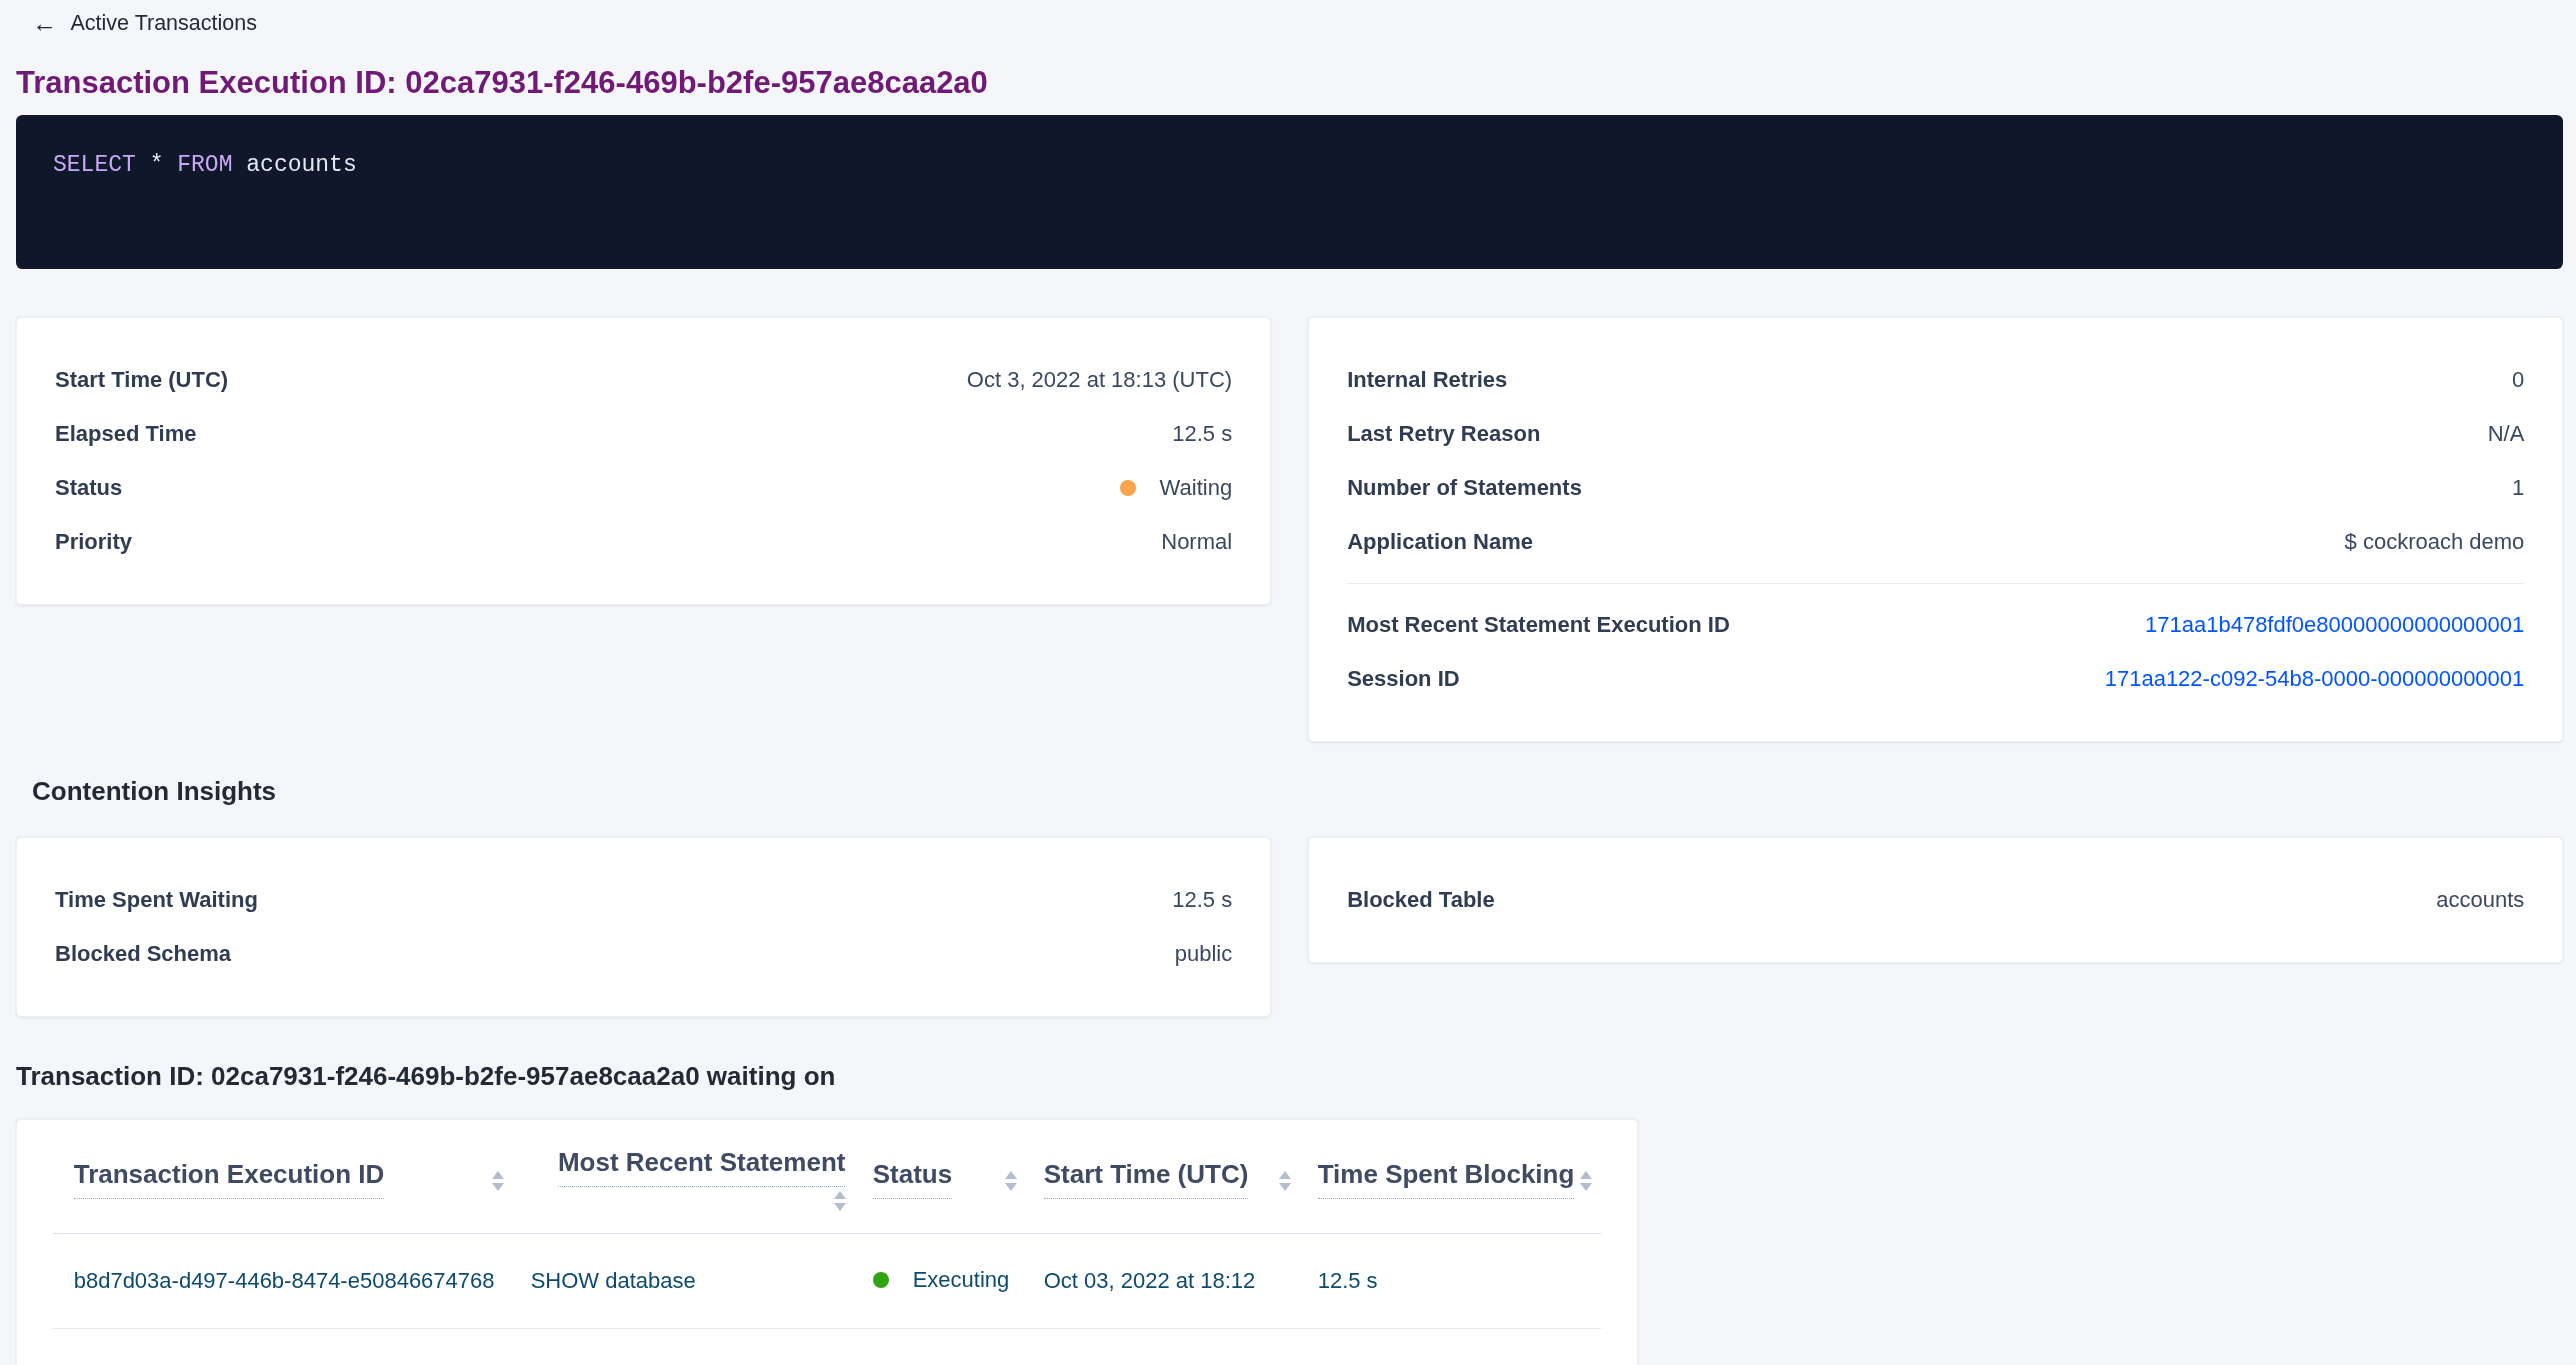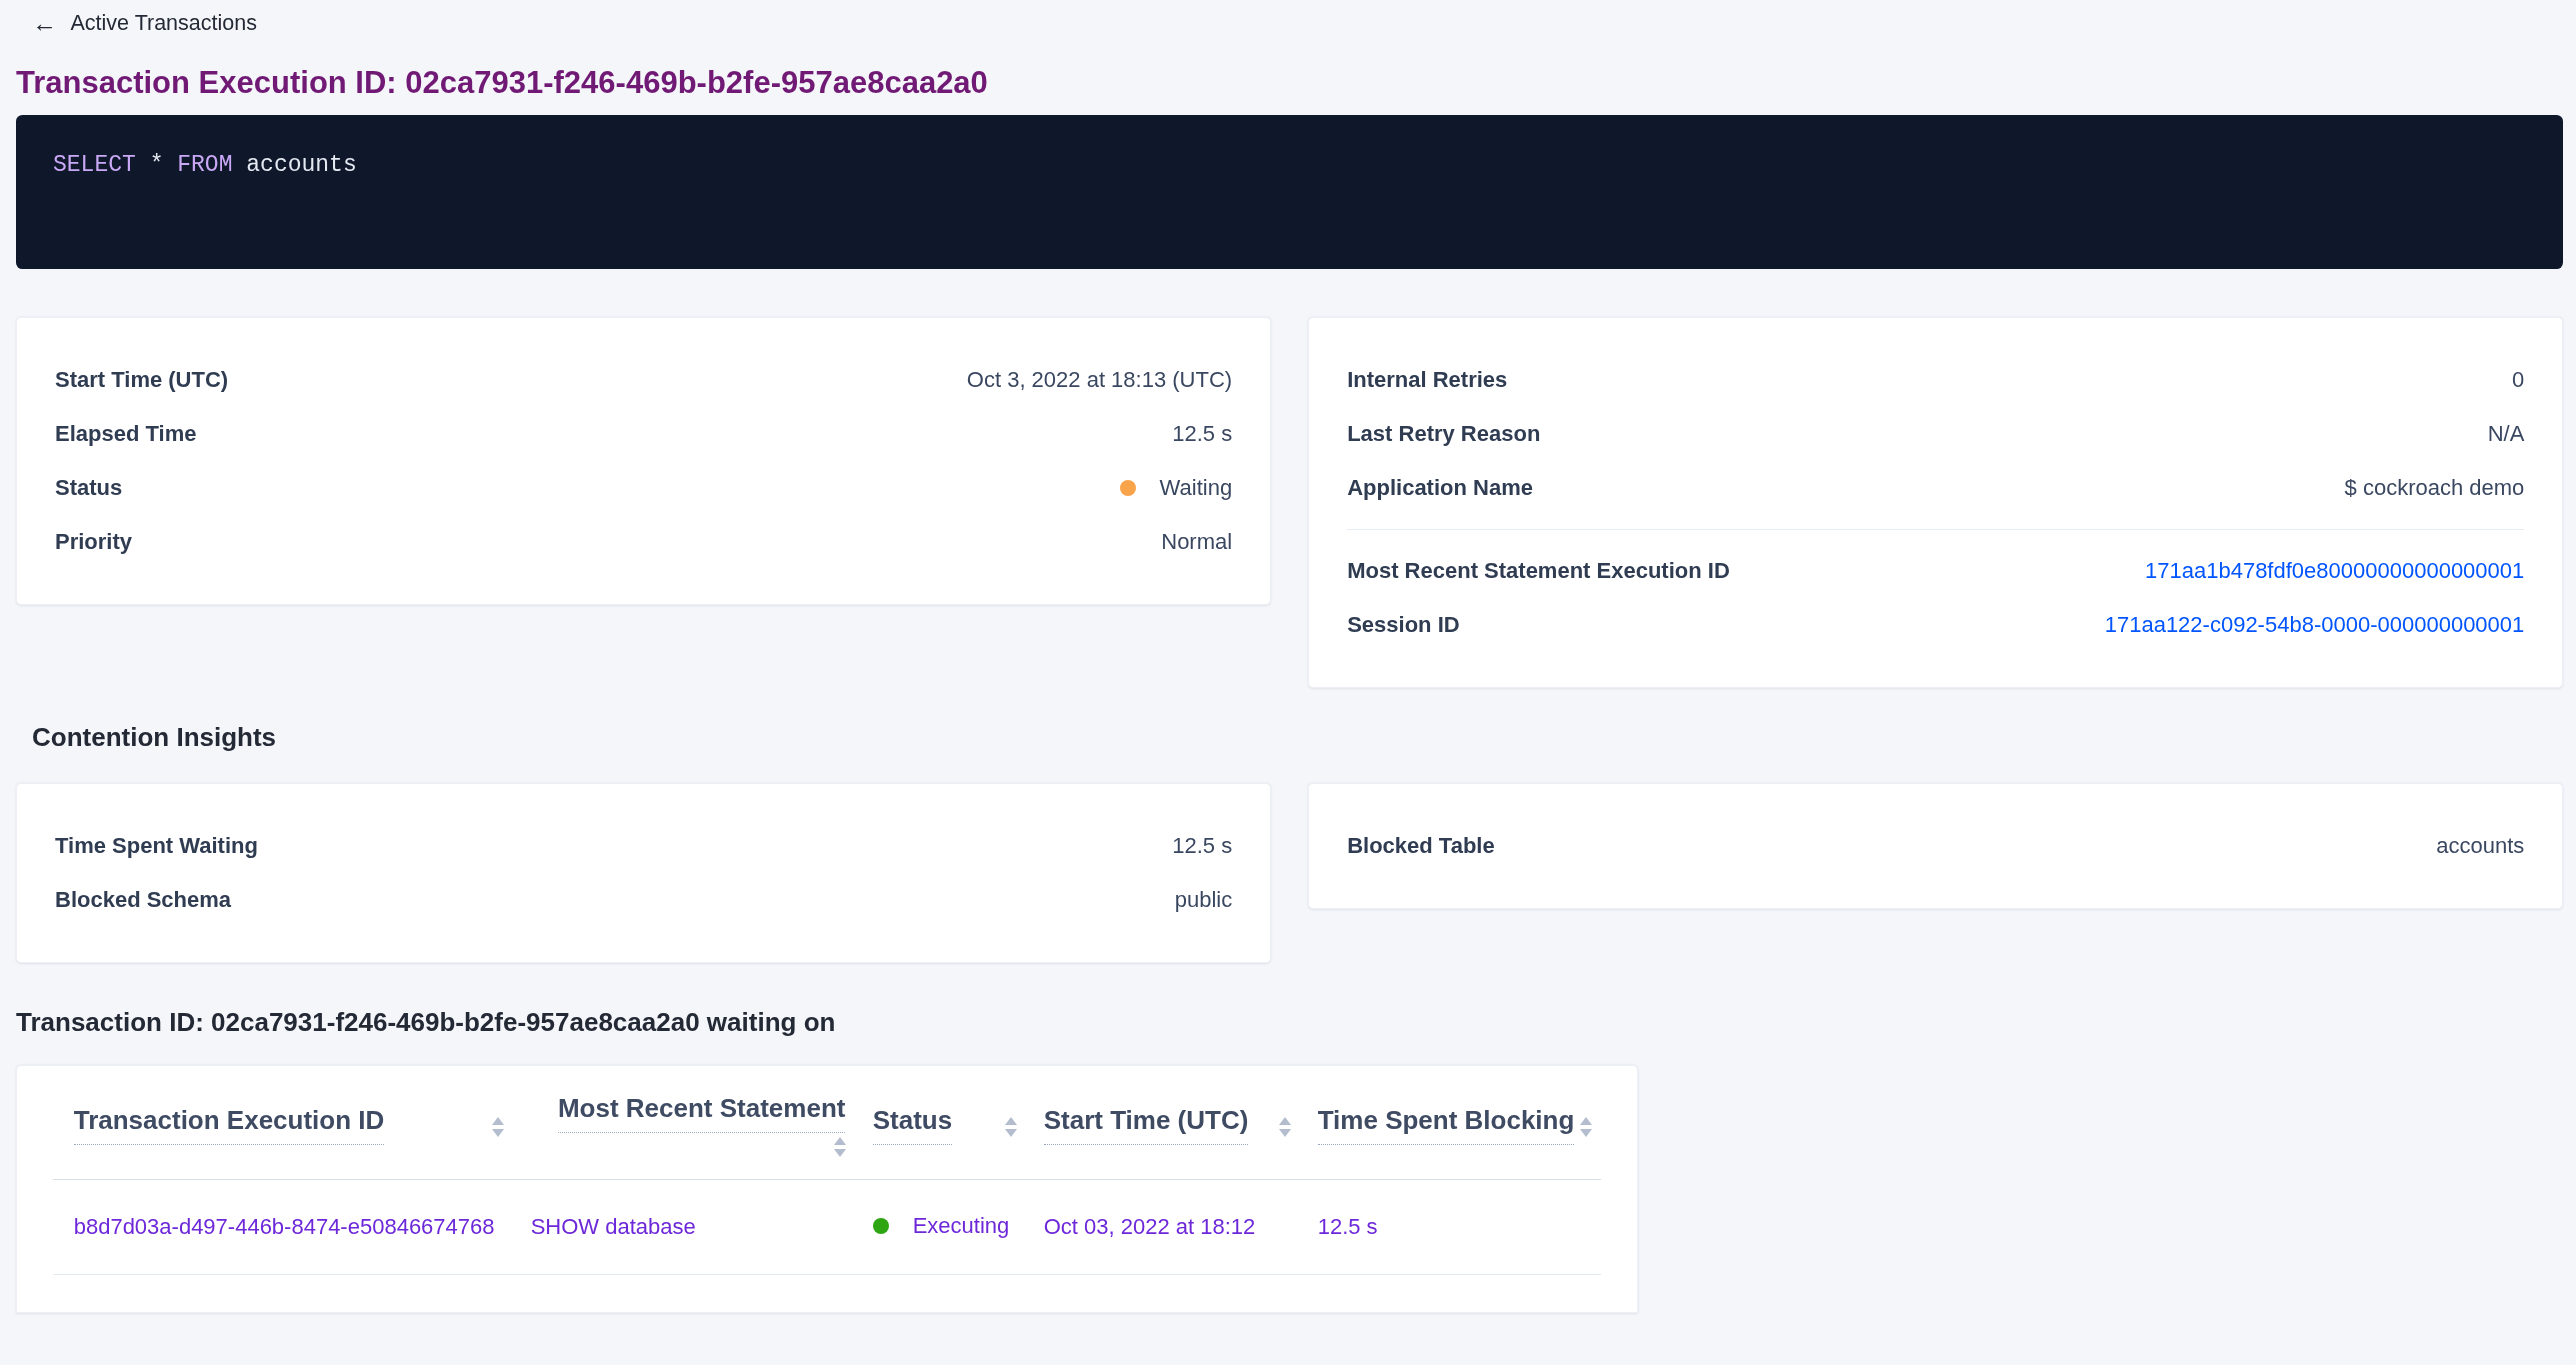--- a/index.html
+++ b/index.html
@@ -75,21 +75,21 @@
   .sort-icon {
     margin-left: auto; margin-right: 27px; padding-top: 3.2px;
     display: flex; flex-direction: column; align-items: center; gap: 4px;
   }
   .tri-up { width: 0; height: 0; border-left: 6.4px solid transparent; border-right: 6.4px solid transparent; border-bottom: 8px solid #b3bdce; }
   .tri-down { width: 0; height: 0; border-left: 6.4px solid transparent; border-right: 6.4px solid transparent; border-top: 8px solid #b3bdce; }
   .col-1 { width: 457px; } .col-2 { width: 342px; flex-direction: column; } .col-3 { width: 171px; }
   .col-4 { width: 274px; } .col-5 { flex: 1; }
   .tbl-row {
     display: flex; align-items: center; padding-left: 20.7px; height: 95px;
-    border-bottom: 0.8px solid #e3e9f1; font-size: 22px; color: #6d28d9;
+    border-bottom: 0.8px solid #e3e9f1; font-size: 22px; color: #0c4a6e;
   }
 </style>
 </head>
 <body>
 
 <div class="page">
 
   <div class="breadcrumb">
     <span class="arrow">←</span>
     <span>Active Transactions</span>
@@ -126,20 +126,24 @@
     </div>
 
     <div class="card">
       <div class="info-row">
         <span class="info-label">Internal Retries</span>
         <span class="info-value">0</span>
       </div>
       <div class="info-row">
         <span class="info-label">Last Retry Reason</span>
         <span class="info-value">N/A</span>
+      </div>
+      <div class="info-row">
+        <span class="info-label">Number of Statements</span>
+        <span class="info-value">1</span>
       </div>
       <div class="info-row">
         <span class="info-label">Application Name</span>
         <span class="info-value">$ cockroach demo</span>
       </div>
       <hr class="divider">
       <div class="info-row">
         <span class="info-label">Most Recent Statement Execution ID</span>
         <a class="info-value link" href="#" style="color: rgb(0, 85, 255);">171aa1b478fdf0e80000000000000001</a>
       </div>

